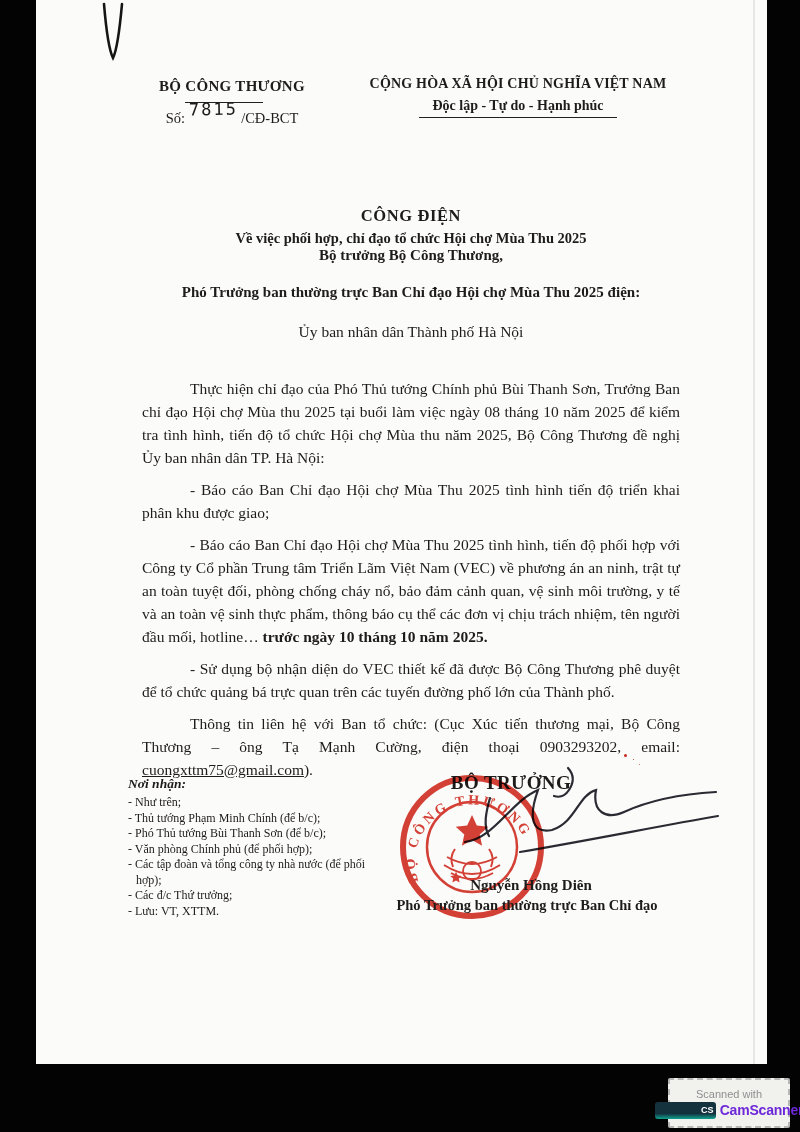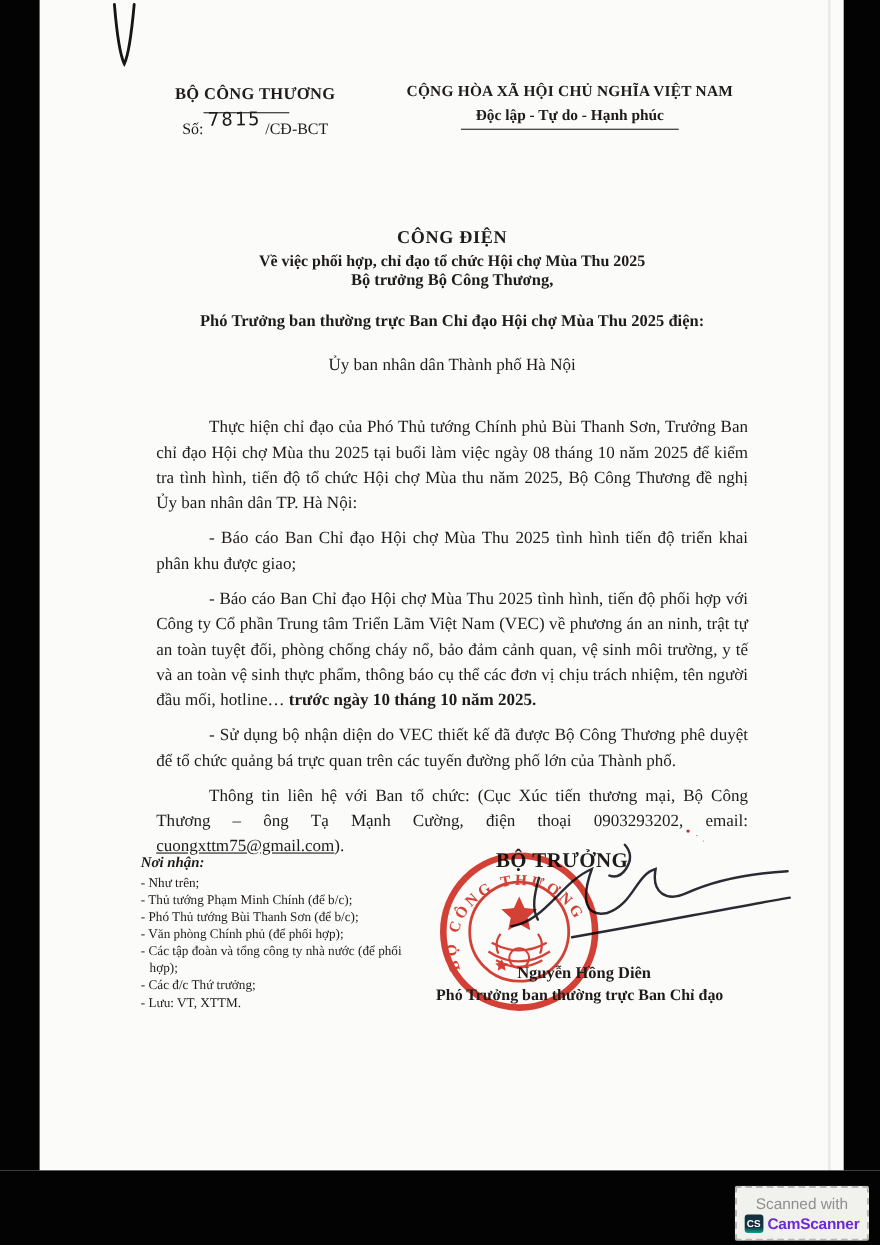--- a/index.html
+++ b/index.html
@@ -48,24 +48,24 @@
   .seal-svg{left:399px;top:773px;opacity:.88;mix-blend-mode:multiply;pointer-events:none;}
   .sign-svg{left:420px;top:758px;pointer-events:none;}
   .speck{left:624px;top:754px;width:3px;height:3px;background:#c7281f;border-radius:50%;
          box-shadow:8px 4px 0 -1px #c7281f, 14px 9px 0 -1px #d05248;}
   
   .staple-svg{left:98px;top:2px;}
   
   .cam-badge{left:668px;top:1078px;width:118px;height:46px;background:#f1f1ee;
              border:2px dashed #b7b7b5;border-radius:2px;display:flex;flex-direction:column;
              align-items:center;justify-content:center;gap:2px;font-family:"Liberation Sans",sans-serif;}
-  .cam-line1{font-size:14px;color:#8f8f8f;}
+  .cam-line1{font-size:11px;color:#8f8f8f;}
   .cam-row{display:flex;align-items:center;gap:4px;}
   .cs-logo{width:17px;height:17px;border-radius:3px;background:linear-gradient(180deg,#14313e 68%,#0fa38f 100%);
-           color:#fff;font-size:9px;font-weight:bold;display:flex;align-items:center;justify-content:center;}
+           color:#fff;font-size:9px;font-weight:bold;display:flex;align-items:center;justify-content:center;padding-left:44px;}
   .cam-app{font-size:14px;font-weight:bold;color:#6d28d9;letter-spacing:-.2px;}
 </style>
 </head>
 <body>
 
 <div class="page">
 
   <div class="bar bar-left"></div>
   <div class="bar bar-right"></div>
   <div class="bar bar-bottom"></div>

